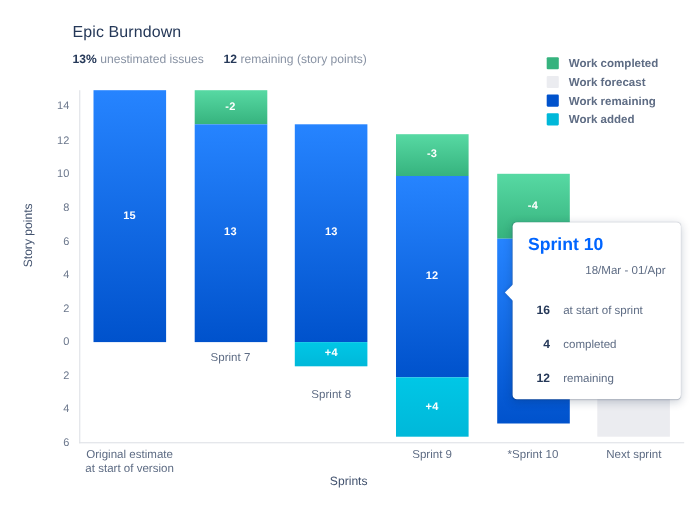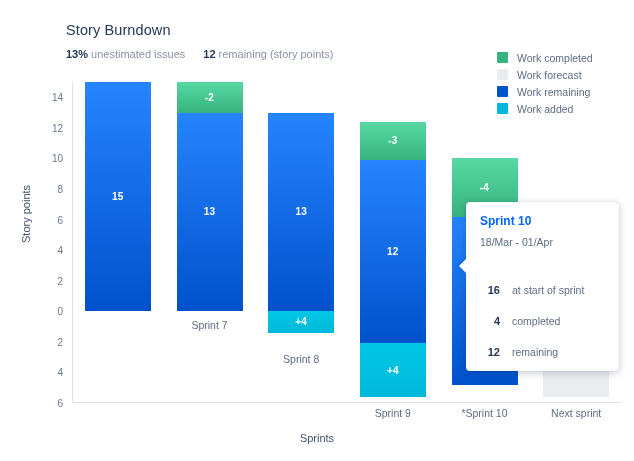--- a/index.html
+++ b/index.html
@@ -47,20 +47,21 @@
     text-align: right;
   }
   .sub-gap { display:inline-block; width: 18px; }
 
   
   .legend {
     position: absolute;
     left: 497px;
     top: 50px;
     width: 136px;
+    font-weight: bold;
   }
   .legend-row {
     display: flex;
     align-items: center;
     height: 15px;
     margin-bottom: 2px;
   }
   .legend-swatch {
     width: 11px;
     height: 11px;
@@ -178,29 +179,30 @@
     position: absolute;
     left: -7px;
     top: 56px;
     width: 0; height: 0;
     border-top: 8px solid transparent;
     border-bottom: 8px solid transparent;
     border-right: 8px solid #ffffff;
     filter: drop-shadow(-2px 0 1px rgba(9,30,66,.10));
   }
   .tt-title {
-    font-size: 12px;
+    font-size: 16px;
     font-weight: bold;
     color: #0065ff;
     margin-bottom: 8px;
   }
   .tt-dates {
     font-size: 10.5px;
     color: #5e6c84;
-    margin-bottom: 24px;
+    margin-bottom: 12px;
+    text-align: right;
   }
   .tt-row {
     display: flex;
     align-items: baseline;
     margin-bottom: 7px;
   }
   .tt-row:last-child { margin-bottom: 0; }
   .tt-num {
     width: 20px;
     text-align: right;
@@ -215,21 +217,21 @@
     color: #5e6c84;
     white-space: nowrap;
     margin-top: 12px;
   }
 </style>
 </head>
 <body>
 
 <div id="root">
 
-  <div class="title">Story Burndown</div>
+  <div class="title">Epic Burndown</div>
   <div class="subline">
     <span class="strong">13%</span><span class="muted">&nbsp;</span><span class="muted">unestimated issues</span><span class="sub-gap"></span><span class="strong">12</span><span class="muted">&nbsp;</span><span class="muted">remaining (story points)</span>
   </div>
 
   <div class="legend" id="legend">
       <div class="legend-row">
         <span class="legend-swatch" style="background: rgb(54, 179, 126);"></span>
         <span class="legend-label">Work completed</span>
       </div>
       <div class="legend-row">
@@ -261,20 +263,21 @@
       <div class="ytick" style="top: 198.714px;">2</div>
       <div class="ytick" style="top: 229.286px;">0</div>
       <div class="ytick" style="top: 259.857px;">2</div>
       <div class="ytick" style="top: 290.429px;">4</div>
       <div class="ytick" style="top: 321px;">6</div>
       <div class="bar-col" style="left: 12.8333px; width: 66px;">
         <div class="seg remaining" style="top: 0px; height: 229.286px;">
           <span class="seg-val">15</span>
         </div>
       </div>
+      <div class="cat-label" style="left: 0.833333px; width: 90px; top: 325px;">Original estimate at start of version</div>
       <div class="bar-col" style="left: 104.5px; width: 66px;">
         <div class="seg completed" style="top: 0px; height: 30.5714px;">
           <span class="seg-val">-2</span>
         </div>
         <div class="seg remaining" style="top: 30.5714px; height: 198.714px;">
           <span class="seg-val">13</span>
         </div>
       </div>
       <div class="cat-label" style="left: 92.5px; width: 90px; top: 237px;">Sprint 7</div>
       <div class="bar-col" style="left: 196.167px; width: 66px;">

